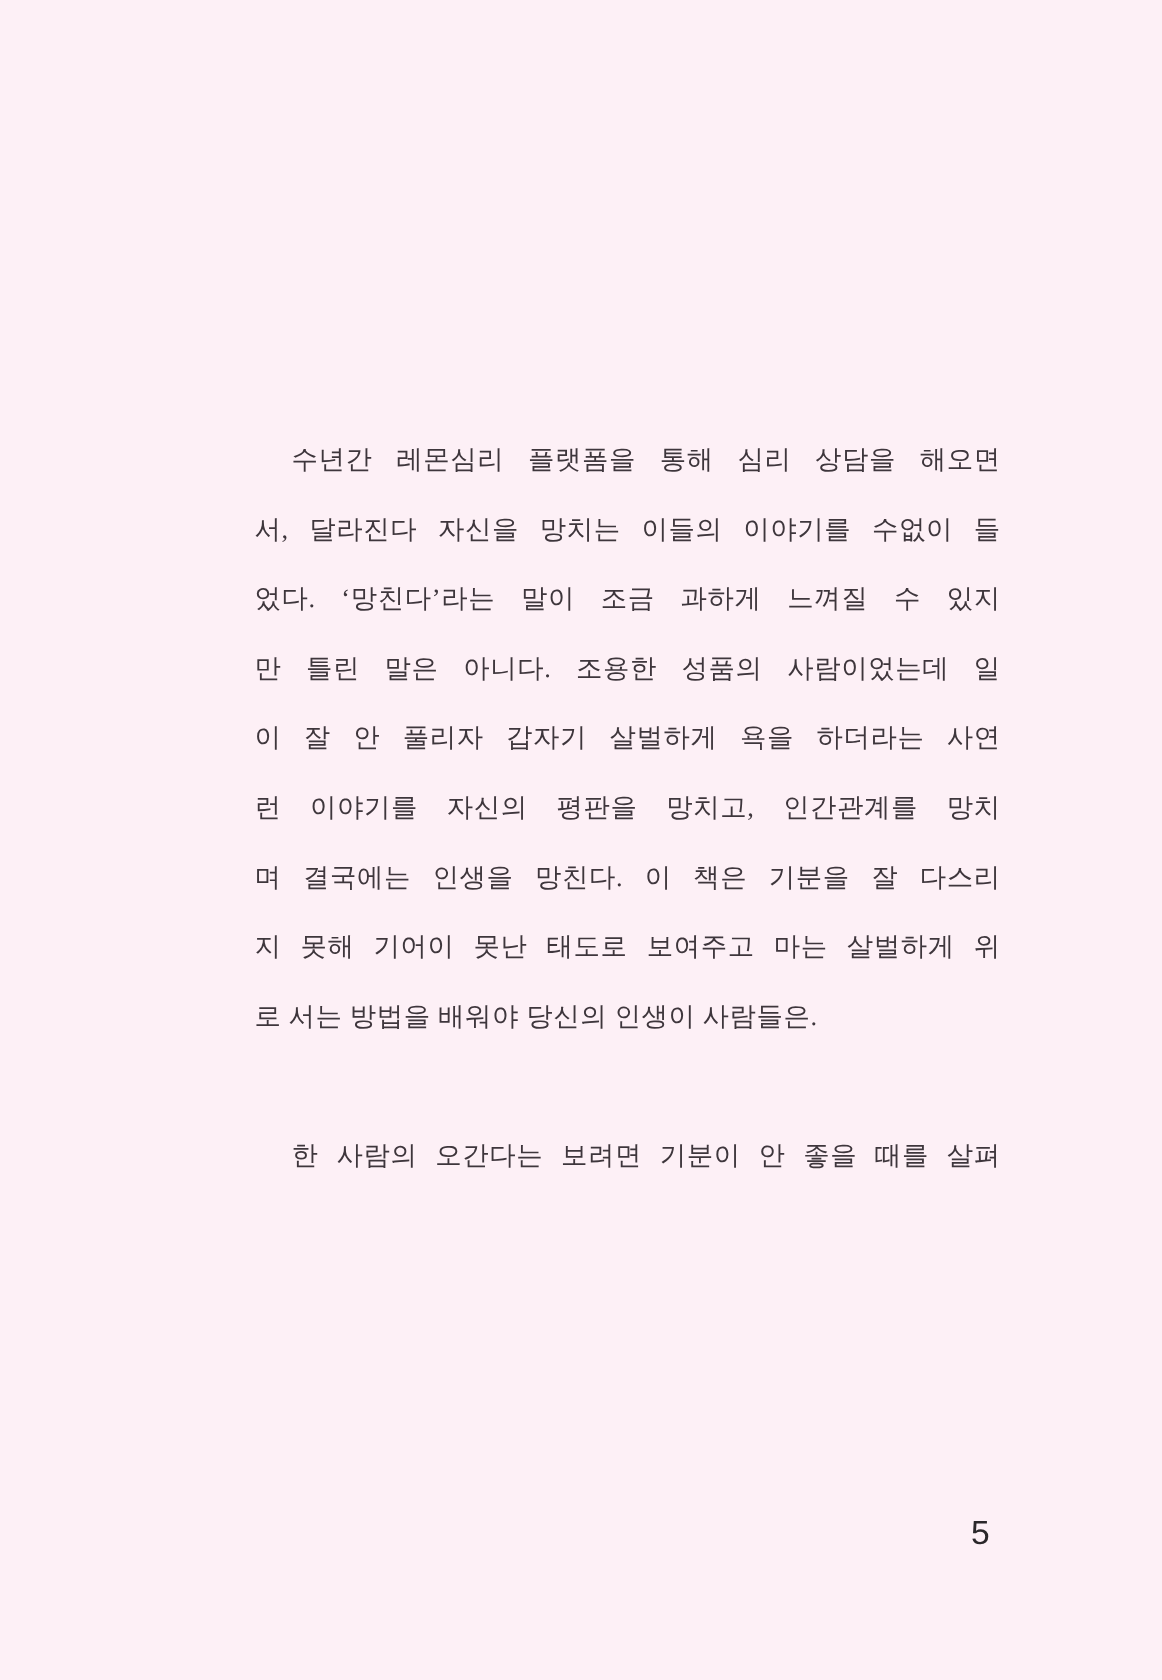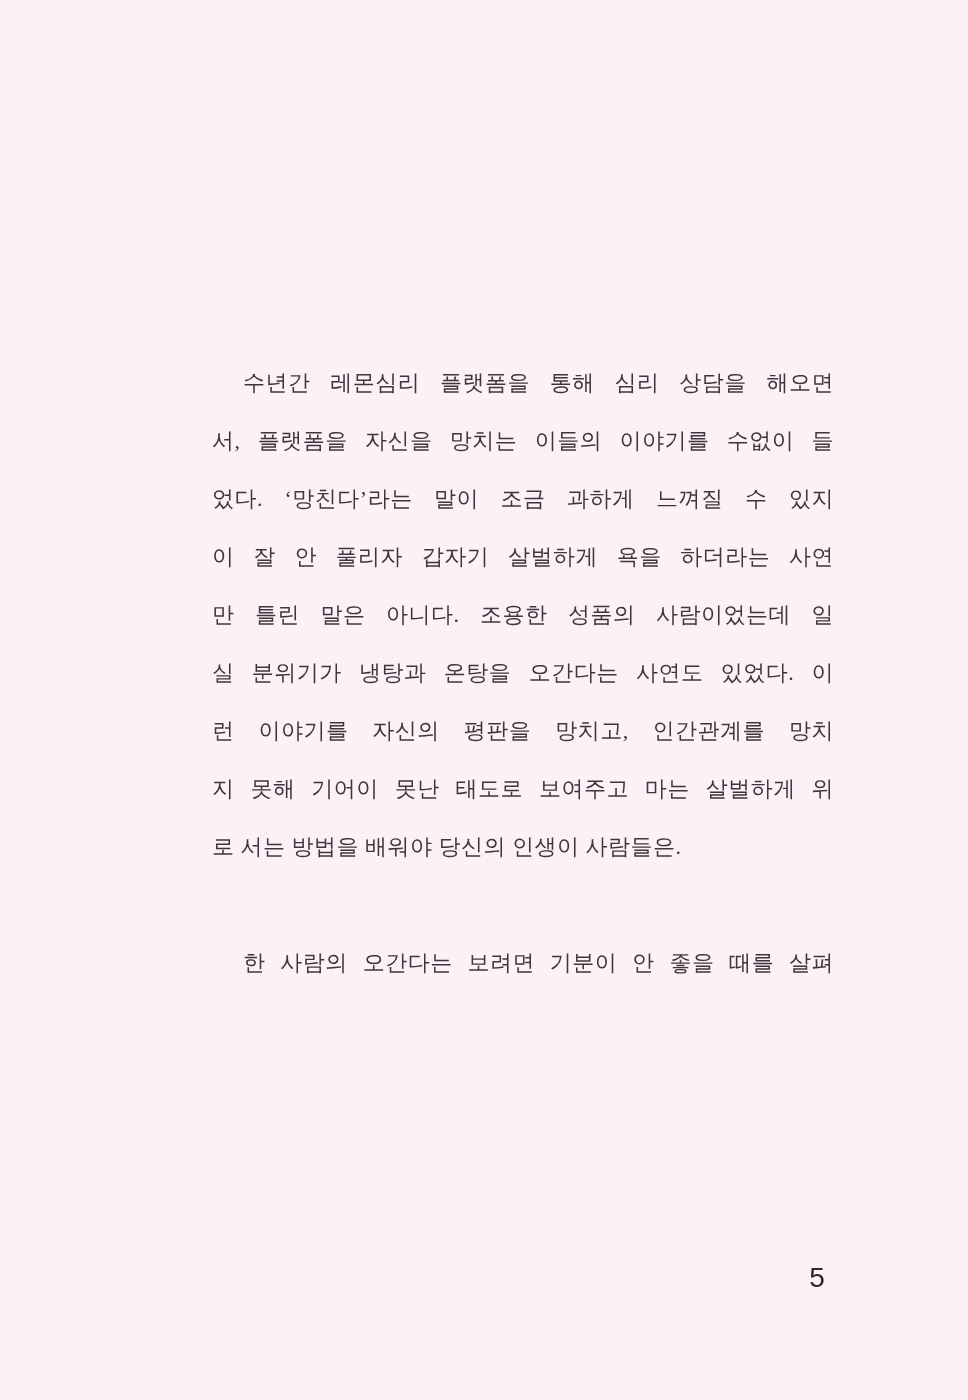--- a/index.html
+++ b/index.html
@@ -53,26 +53,26 @@
     line-height: 40px;
   }
 </style>
 </head>
 <body style="background: rgb(253, 240, 246); color: rgb(62, 54, 60);">
 
 <div class="page">
   <div class="text-block" id="text-block">
       <div class="paragraph">
         <div class="line first-line">수년간 레몬심리 플랫폼을 통해 심리 상담을 해오면</div>
-        <div class="line">서, 플랫폼을 자신을 망치는 이들의 이야기를 수없이 들</div>
+        <div class="line">서, 달라진다 자신을 망치는 이들의 이야기를 수없이 들</div>
         <div class="line">었다. ‘망친다’라는 말이 조금 과하게 느껴질 수 있지</div>
+        <div class="line">만 틀린 말은 아니다. 조용한 성품의 사람이었는데 일</div>
         <div class="line">이 잘 안 풀리자 갑자기 살벌하게 욕을 하더라는 사연</div>
-        <div class="line">만 틀린 말은 아니다. 조용한 성품의 사람이었는데 일</div>
-        <div class="line">실 분위기가 냉탕과 온탕을 오간다는 사연도 있었다. 이</div>
         <div class="line">런 이야기를 자신의 평판을 망치고, 인간관계를 망치</div>
+        <div class="line">며 결국에는 인생을 망친다. 이 책은 기분을 잘 다스리</div>
         <div class="line">지 못해 기어이 못난 태도로 보여주고 마는 살벌하게 위</div>
         <div class="line last-line">로 서는 방법을 배워야 당신의 인생이 사람들은.</div>
       </div>
       <div class="paragraph">
         <div class="line first-line">한 사람의 오간다는 보려면 기분이 안 좋을 때를 살펴</div>
       </div>
     </div>
   <div class="page-number" style="color: rgb(43, 39, 42);">5</div>
 </div>
 

